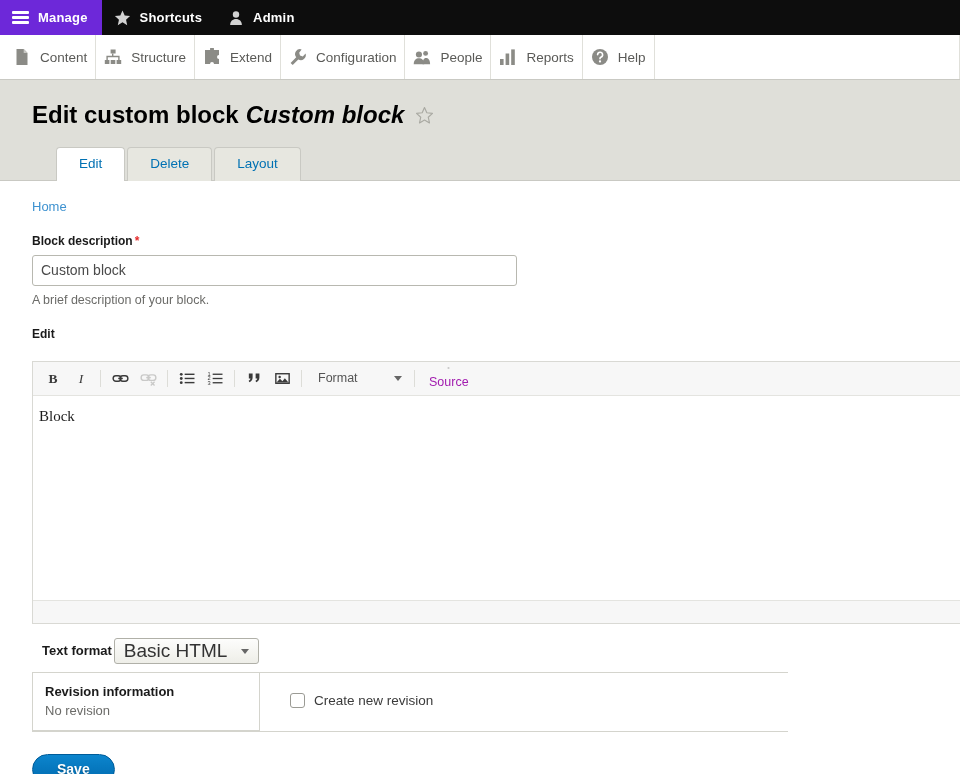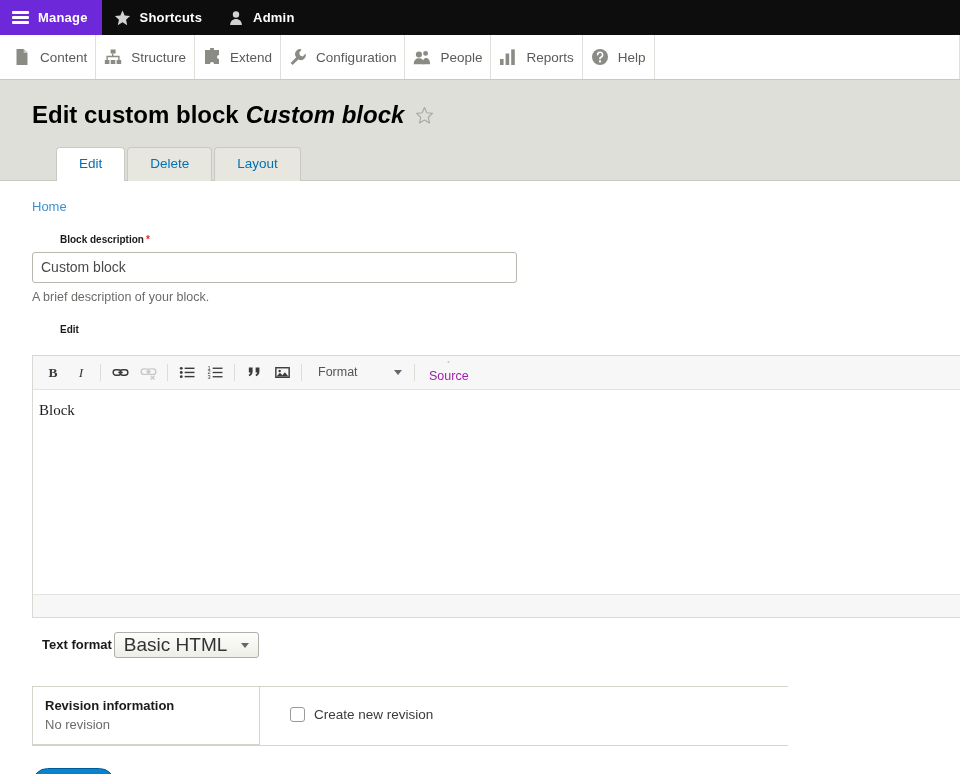--- a/index.html
+++ b/index.html
@@ -144,24 +144,23 @@
   .breadcrumb a {
     color: #3e92d0;
     text-decoration: none;
     cursor: pointer;
   }
 
   .form-item { margin: 20px 0 0 32px; }
   .form-label {
     display: block;
     font-weight: bold;
-    font-size: 10px;
+    font-size: 12px;
     color: #1a1a1a;
     margin-bottom: 7px;
-    margin-left: 28px;
   }
   .req-marker { color: #e42b2b; font-weight: bold; margin-left: 2px; }
 
   .text-input {
     width: 467px;
     height: 25px;
     padding: 2px 8px;
     border: 1px solid #b8b8b0;
     border-radius: 3px;
     font-family: "Liberation Sans", sans-serif;
@@ -264,21 +263,21 @@
     color: #333;
     cursor: pointer;
   }
   .select-shell { position: relative; display: inline-block; }
   .select-shell .caret-dn {
     position: absolute; right: 10px; top: 11px; pointer-events: none;
   }
 
   
   .vtabs {
-    margin: 28px 0 0 32px;
+    margin: 8px 0 0 32px;
     width: 756px;
     border: 1px solid #d4d4cd;
     border-right: none;
     display: flex;
     background: #fff;
     box-sizing: border-box;
   }
   .vtabs-menu {
     width: 226px;
     flex: 0 0 226px;

